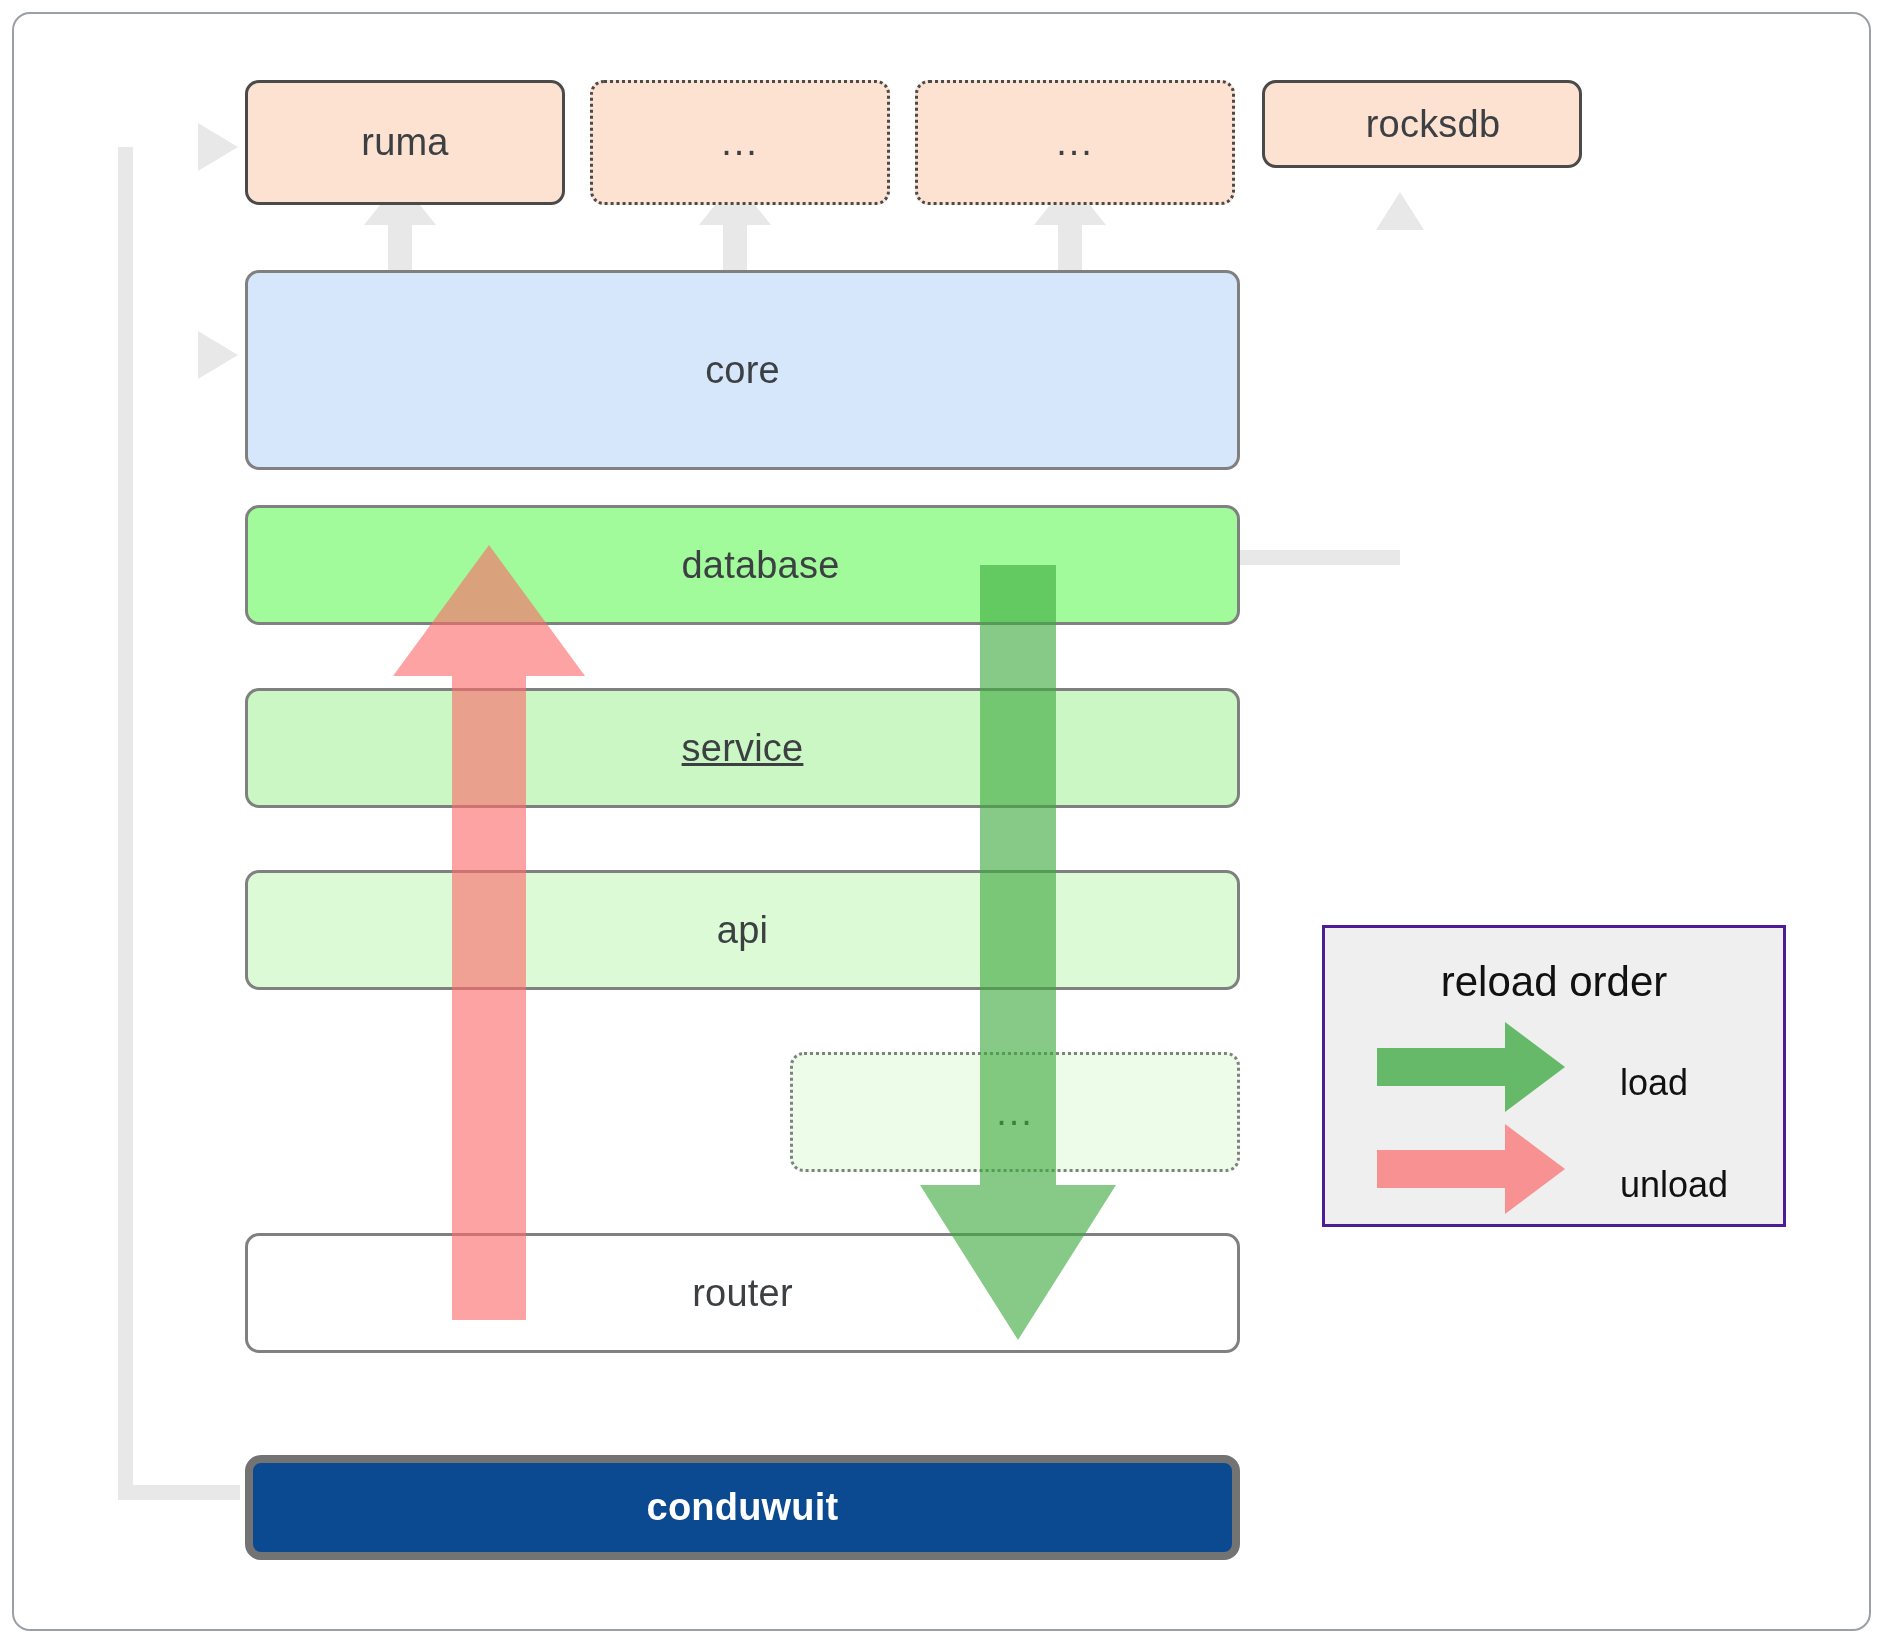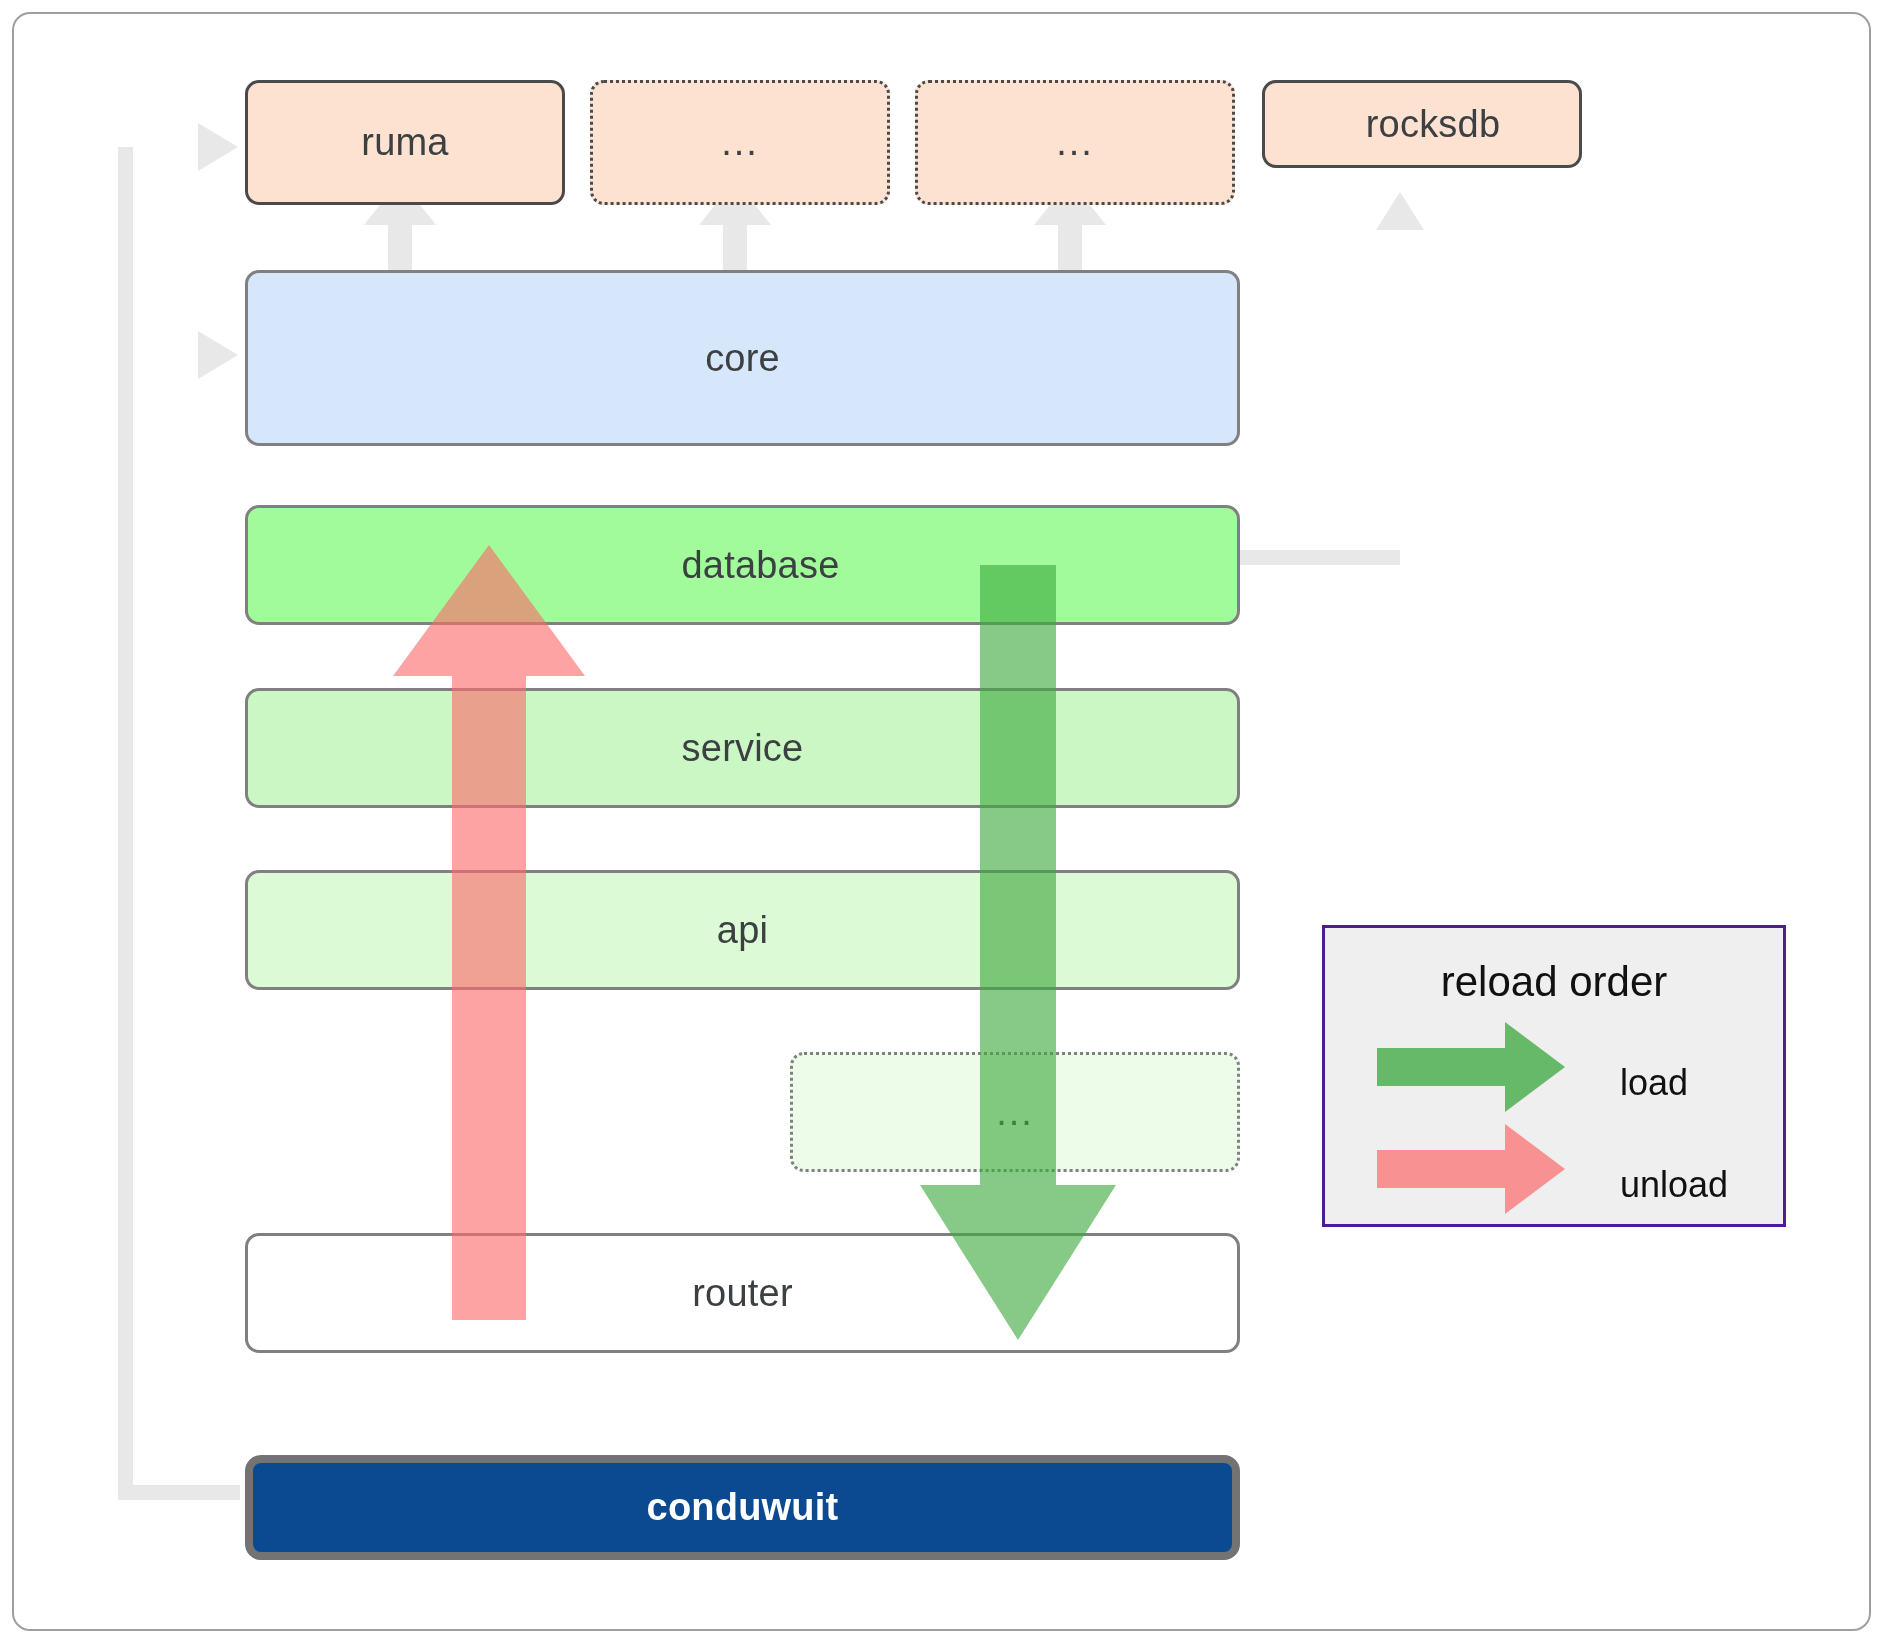--- a/index.html
+++ b/index.html
@@ -157,29 +157,29 @@
   </div>
 
   <div class="node dep dotted" style="left:915px; top:80px; width:320px; height:125px;">
     <span class="ellipsis">...</span>
   </div>
 
   <div class="node dep" style="left:1262px; top:80px; width:320px; height:88px;padding-left:22px;">
     <span>rocksdb</span>
   </div>
 
-  <div class="node core-node" style="left:245px; top:270px; width:995px; height:176px;">
+  <div class="node core-node" style="left:245px; top:270px; width:995px; height:200px;">
     <span>core</span>
   </div>
 
   <div class="node db-node" style="left:245px; top:505px; width:995px; height:120px;">
     <span>database</span>
   </div>
 
-  <div class="node svc-node" style="left:245px; top:688px; width:995px; height:120px;">
+  <div class="node svc-node" style="left:245px; top:688px; width:995px; height:120px;text-decoration:underline;">
     <span>service</span>
   </div>
 
   <div class="node api-node" style="left:245px; top:870px; width:995px; height:120px;">
     <span>api</span>
   </div>
 
 
   <div class="node dots-node" style="left:790px; top:1052px; width:450px; height:120px;">
     <span class="ellipsis">...</span>

